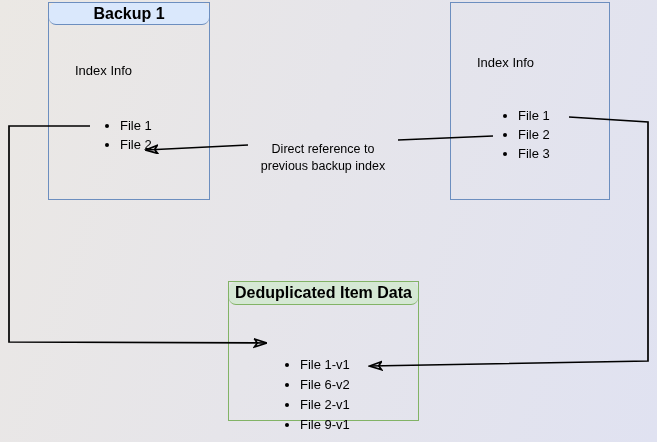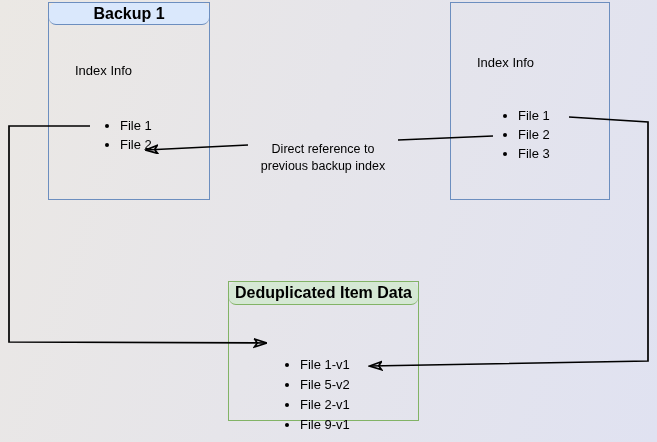--- a/index.html
+++ b/index.html
@@ -93,21 +93,21 @@
       <li>File 1</li>
       <li>File 2</li>
       <li>File 3</li>
     </ul>
   </div>
 
   <div class="node green dedup" style="left:228px; top:281px; width:191px; height:140px;">
     <div class="node-header">Deduplicated Item Data</div>
     <ul class="file-list" style="left:50px; top:53px;margin-top:20px;">
       <li>File 1-v1</li>
-      <li>File 5-v2</li>
+      <li>File 6-v2</li>
       <li>File 2-v1</li>
       <li>File 9-v1</li>
     </ul>
   </div>
 
   <svg class="edges" width="657" height="442" viewBox="0 0 657 442">
     <defs>
       <marker id="arrowhead" markerUnits="userSpaceOnUse" markerWidth="14" markerHeight="12" refX="12.5" refY="5" orient="auto">
         <path d="M1,1 L13,5 L1,9 L3.8,5 Z" fill="#000" stroke="#000" stroke-width="1"></path>
       </marker>

